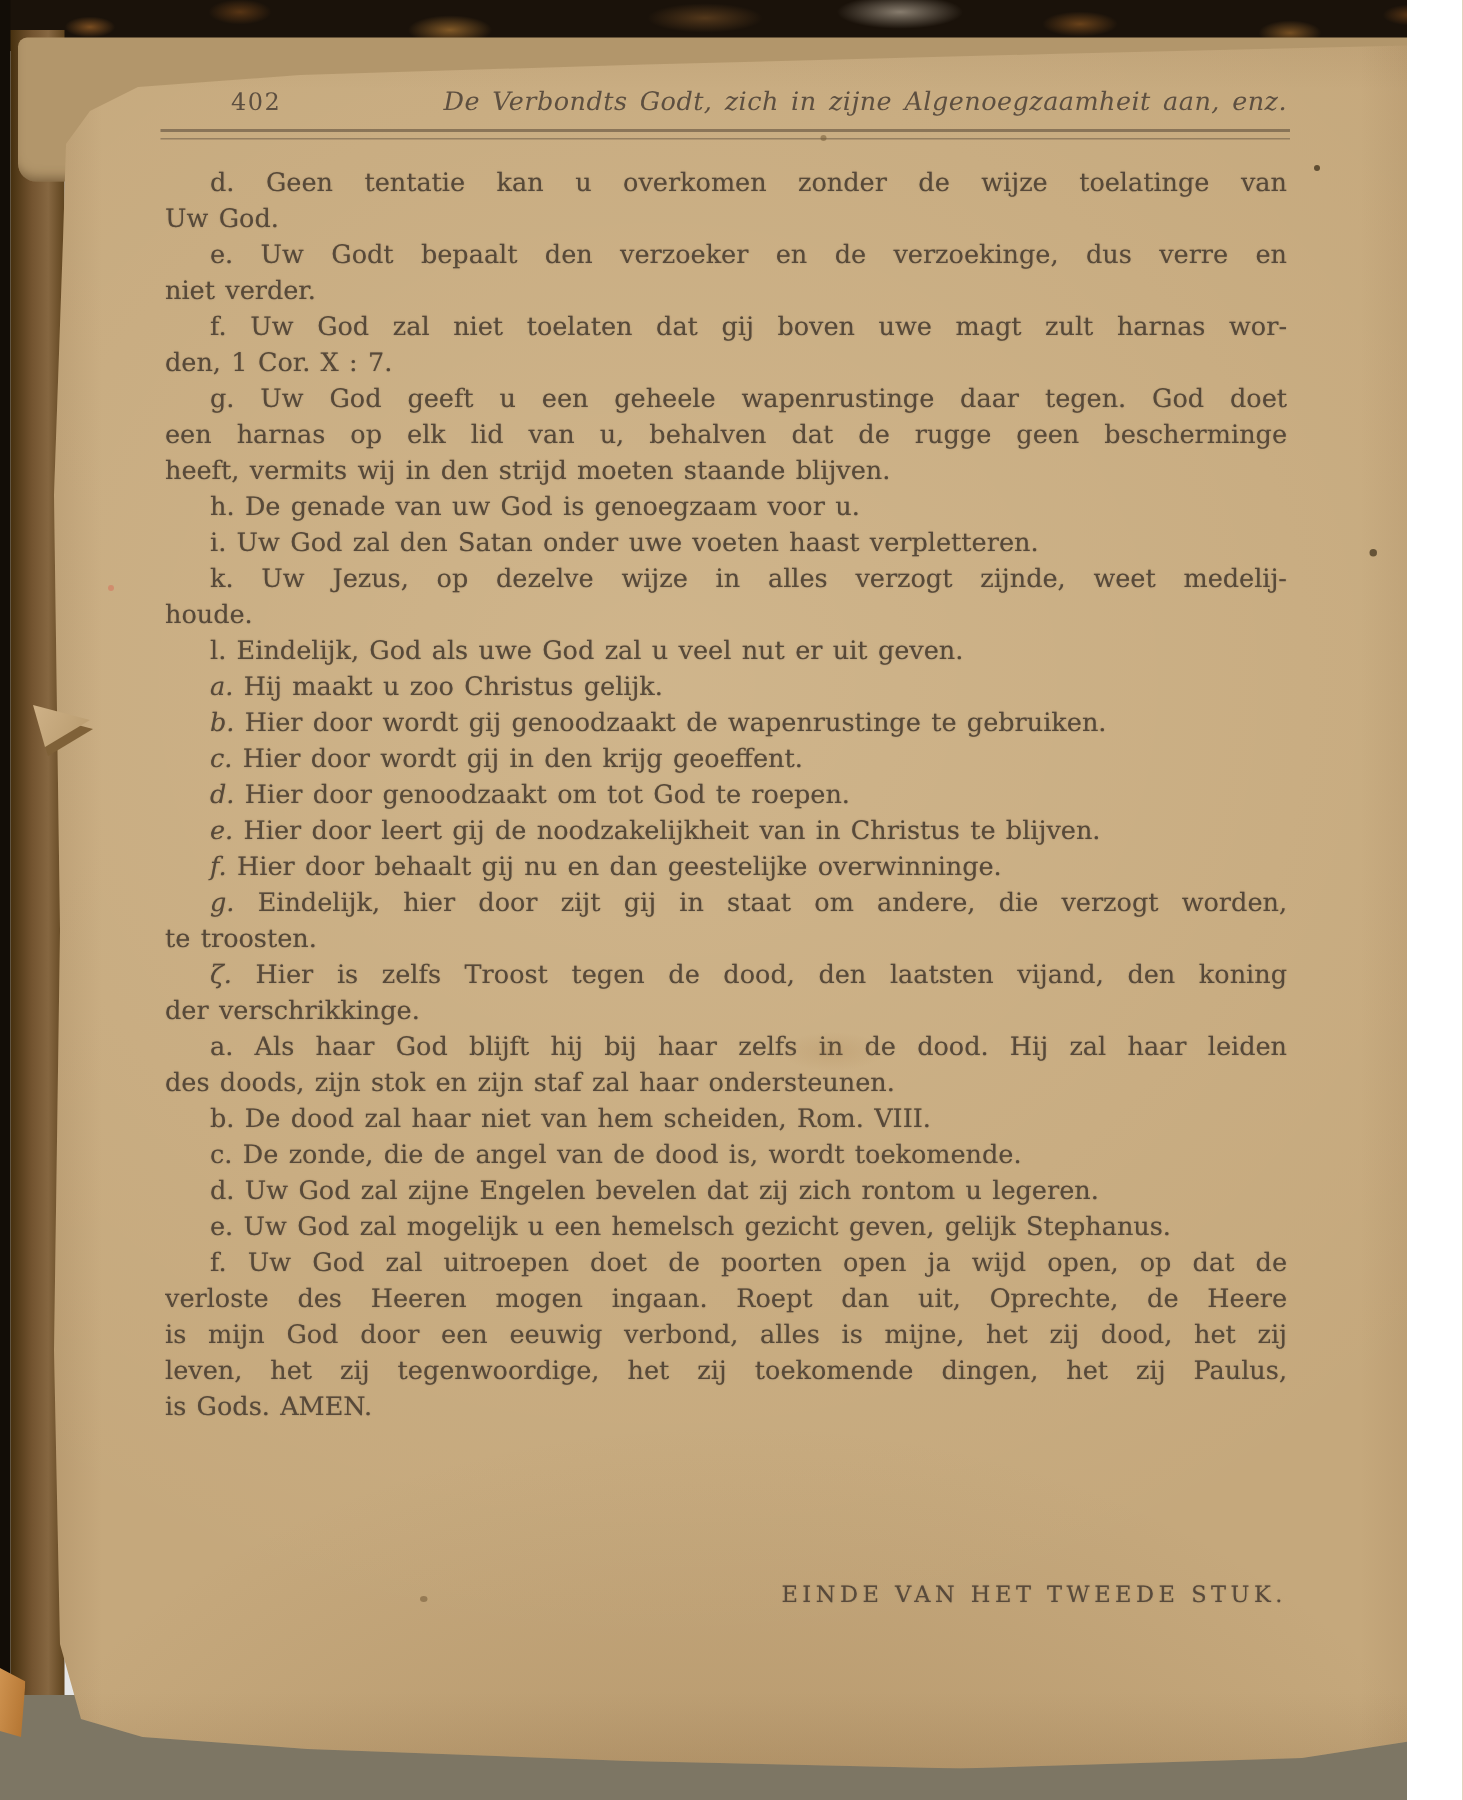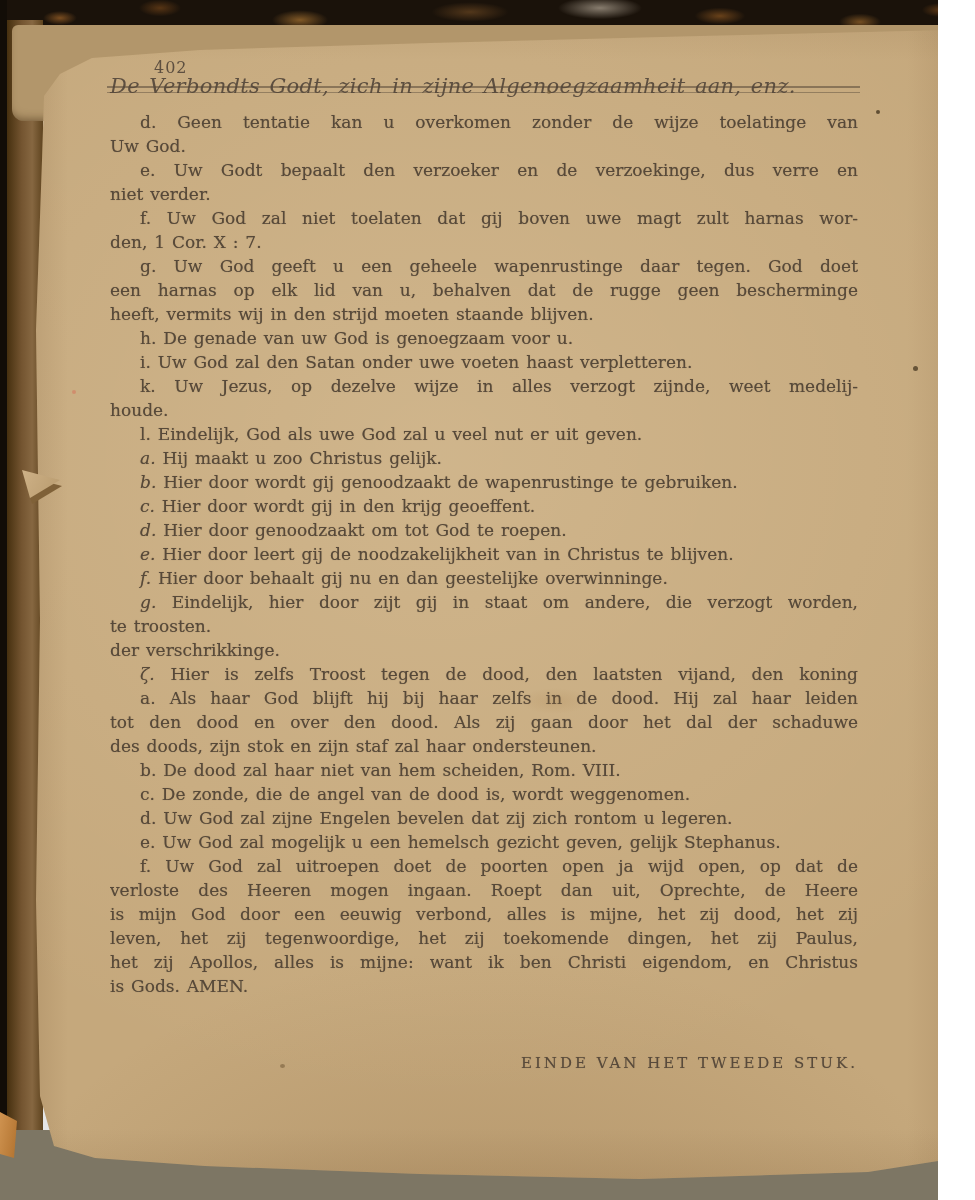--- a/index.html
+++ b/index.html
@@ -59,22 +59,22 @@
       956px 120px, 950px 218px, 944px 228px, 953px 238px, 957px 420px, 954px 700px,
       958px 980px, 960px 1080px, 945px 1160px, 868px 1172px, 640px 1179px, 420px 1174px,
       205px 1166px, 95px 1158px, 54px 1146px, 40px 1096px, 36px 900px, 40px 620px,
       36px 330px, 42px 160px);
   }
   
   .content{position:absolute; left:110px; top:0; width:748px; color:var(--ink,#574939);}
   .pg-header{position:absolute; top:58px; left:0; width:100%; height:22px;}
   .pg-num{position:absolute; left:44px; top:0; font-size:16px; letter-spacing:1px; color:#5d4f40;}
   .run-title{
-    display:block; width:100%; text-align:left; font-style:italic; font-size:21px;
-    letter-spacing:.3px; word-spacing:2.5px; color:#5d4f40;margin-top:16px;
+    display:block; width:100%; text-align:right; font-style:italic; font-size:17px;
+    letter-spacing:.3px; word-spacing:2.5px; color:#5d4f40;
   }
   .head-rule{
     position:absolute; top:86px; left:-3px; width:753px; height:4px;
     border-top:2px solid rgba(86,72,56,.55); border-bottom:1px solid rgba(86,72,56,.45);
   }
   .body-text{position:absolute; top:110px; left:0; width:748px; text-shadow:0 0 .8px rgba(87,73,57,.55);}
   .line{height:24px; line-height:24px; font-size:17px; word-spacing:1.5px;
         text-align:justify; text-align-last:justify; overflow:hidden; white-space:nowrap;}
   .line.last{text-align-last:left;}
   .line.indent{padding-left:30px;}
@@ -137,34 +137,32 @@
           <div class="line last">houde.</div>
           <div class="line indent last">l. Eindelijk, God als uwe God zal u veel nut er uit geven.</div>
           <div class="line indent last"><em>a.</em> Hij maakt u zoo Christus gelijk.</div>
           <div class="line indent last"><em>b.</em> Hier door wordt gij genoodzaakt de wapenrustinge te gebruiken.</div>
           <div class="line indent last"><em>c.</em> Hier door wordt gij in den krijg geoeffent.</div>
           <div class="line indent last"><em>d.</em> Hier door genoodzaakt om tot God te roepen.</div>
           <div class="line indent last"><em>e.</em> Hier door leert gij de noodzakelijkheit van in Christus te blijven.</div>
           <div class="line indent last"><em>f.</em> Hier door behaalt gij nu en dan geestelijke overwinninge.</div>
           <div class="line indent"><em>g.</em> Eindelijk, hier door zijt gij in staat om andere, die verzogt worden,</div>
           <div class="line last">te troosten.</div>
+          <div class="line indent"><em>ζ.</em> Hier is zelfs Troost tegen de dood, den laatsten vijand, den koning</div>
           <div class="line last">der verschrikkinge.</div>
-          <div class="line indent"><em>ζ.</em> Hier is zelfs Troost tegen de dood, den laatsten vijand, den koning</div>
           <div class="line indent">a. Als haar God blijft hij bij haar zelfs in de dood. Hij zal haar leiden</div>
-          <div class="line">tot den dood en over den dood. Als zij gaan door het dal der schaduwe</div>
           <div class="line last">des doods, zijn stok en zijn staf zal haar ondersteunen.</div>
           <div class="line indent last">b. De dood zal haar niet van hem scheiden, Rom. VIII.</div>
-          <div class="line indent last">c. De zonde, die de angel van de dood is, wordt weggenomen.</div>
+          <div class="line indent last">c. De zonde, die de angel van de dood is, wordt toekomende.</div>
           <div class="line indent last">d. Uw God zal zijne Engelen bevelen dat zij zich rontom u legeren.</div>
           <div class="line indent last">e. Uw God zal mogelijk u een hemelsch gezicht geven, gelijk Stephanus.</div>
           <div class="line indent">f. Uw God zal uitroepen doet de poorten open ja wijd open, op dat de</div>
           <div class="line">verloste des Heeren mogen ingaan. Roept dan uit, Oprechte, de Heere</div>
           <div class="line">is mijn God door een eeuwig verbond, alles is mijne, het zij dood, het zij</div>
           <div class="line">leven, het zij tegenwoordige, het zij toekomende dingen, het zij Paulus,</div>
-          <div class="line">het zij Apollos, alles is mijne: want ik ben Christi eigendom, en Christus</div>
           <div class="line last">is Gods. AMEN.</div>
         </div>
       <div class="pg-footer">EINDE VAN HET TWEEDE STUK.</div>
     </div>
   </div>
 
   <div class="fold-shadow"></div>
   <div class="fold"></div>
   <div class="speck s1"></div>
   <div class="speck s2"></div>

